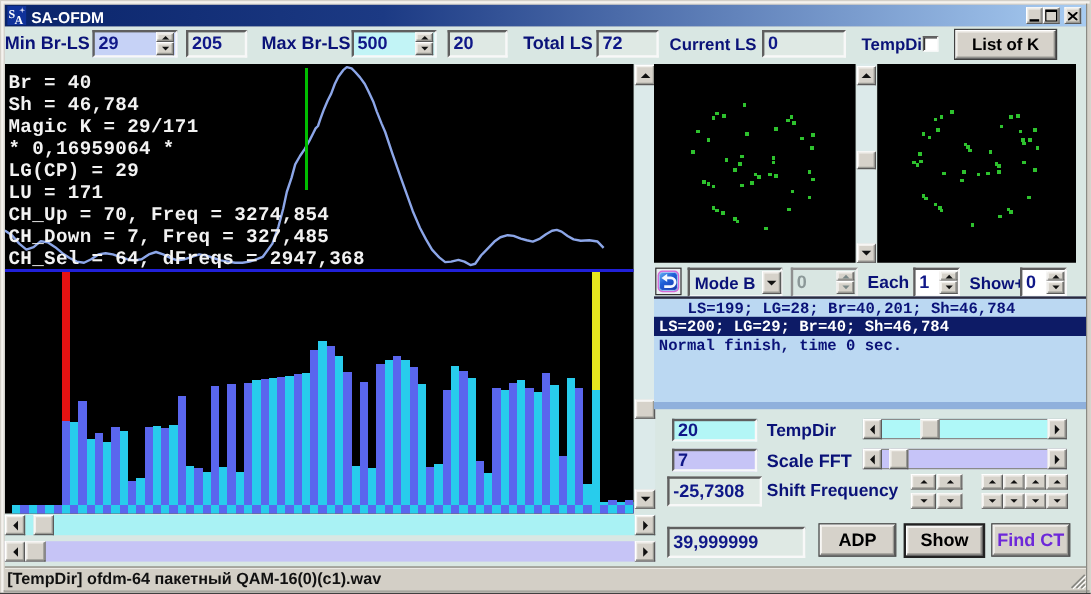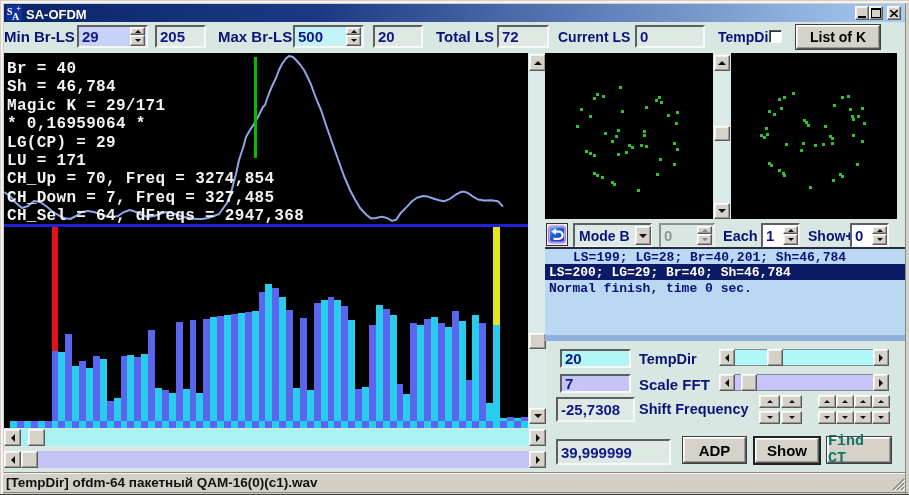--- a/index.html
+++ b/index.html
@@ -450,19 +450,19 @@
     <div style="width:0;height:0;border-left:3.5px solid transparent;border-right:3.5px solid transparent;border-top:3.5px solid #111;"></div>
   </div>
 <div class="edit" style="left:556px;top:439px;width:115px;height:26px;background:#DFE9E4;">39,999999</div>
 <div style="position:absolute;left:683px;top:437px;width:63px;height:26px;background:#D6D2CA;border:1px solid;border-color:#FFFFFF #5A5A5A #5A5A5A #FFFFFF;box-shadow:inset -1px -1px 0 #9a9a94,inset 1px 1px 0 #F2F0EC;display:flex;align-items:center;justify-content:center;box-sizing:border-box;outline:1px solid #404040;">
     <span style="font-weight:bold;font-size:15px;color:#000;">ADP</span>
   </div>
 <div style="position:absolute;left:755px;top:438px;width:64px;height:25px;background:#D6D2CA;border:1px solid;border-color:#FFFFFF #5A5A5A #5A5A5A #FFFFFF;box-shadow:inset -1px -1px 0 #9a9a94,inset 1px 1px 0 #F2F0EC;display:flex;align-items:center;justify-content:center;box-sizing:border-box;outline:2px solid #222;">
     <span style="font-weight:bold;font-size:15px;color:#000;">Show</span>
   </div>
 <div style="position:absolute;left:827px;top:437px;width:64px;height:26px;background:#D6D2CA;border:1px solid;border-color:#FFFFFF #5A5A5A #5A5A5A #FFFFFF;box-shadow:inset -1px -1px 0 #9a9a94,inset 1px 1px 0 #F2F0EC;display:flex;align-items:center;justify-content:center;box-sizing:border-box;outline:1px solid #404040;">
-    <span style="font-weight:bold;font-size:15px;color:#0f766e;font-family:Liberation Mono, monospace;">Find CT</span>
+    <span style="font-weight:bold;font-size:15px;color:#6d28d9;">Find CT</span>
   </div>
 <div style="position:absolute;left:4px;top:472px;width:901px;height:20px;background:#D3CFC6;border-top:1px solid #8A8A84;box-shadow:inset 0 1px 0 #F4F2EE;box-sizing:border-box;"></div>
 <div style="position:absolute;left:6px;top:475px;width:700px;height:32px;font-weight:bold;font-size:13.5px;color:#111;">[TempDir] ofdm-64 пакетный QAM-16(0)(c1).wav</div>
 <svg style="position:absolute;left:892px;top:478px;" width="13" height="13" viewBox="0 0 13 13">
 <path d="M12 1 L1 12 M12 5 L5 12 M12 9 L9 12" stroke="#8A8A84" stroke-width="1.5"></path>
 <path d="M13 2 L2 13 M13 6 L6 13 M13 10 L10 13" stroke="#FFF" stroke-width="1"></path>
 </svg>
 </body></html>

